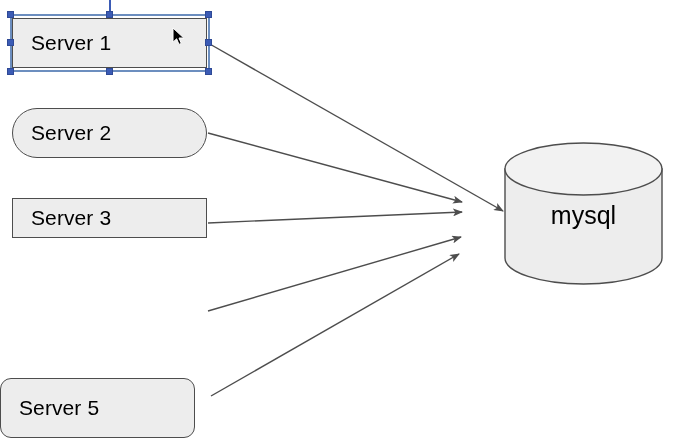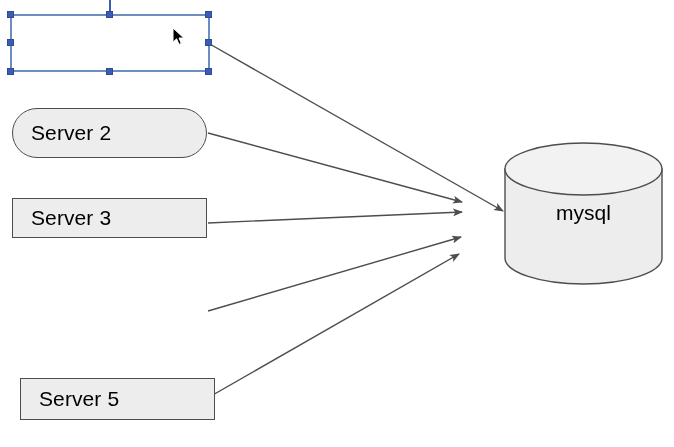--- a/index.html
+++ b/index.html
@@ -32,21 +32,21 @@
   }
   .node-label {
     font-size: 21px;
     color: #000000;
     padding-left: 18px;
     letter-spacing: 0.1px;
     white-space: nowrap;
   }
   .cyl-label {
     position: absolute;
-    font-size: 21px;
+    font-size: 25px;
     color: #000000;
     white-space: nowrap;
   }
   
   .sel-outline {
     position: absolute;
     box-sizing: border-box;
     border: 2px solid #6c8ebf;
     pointer-events: none;
   }
@@ -89,27 +89,30 @@
   </svg>
 
   <svg class="svg-layer" viewBox="0 0 674 447" xmlns="http://www.w3.org/2000/svg">
     <g id="cylinder-group">
         <path d="M505,169 L505,258 A78.5,26 0 0 0 662,258 L662,169 Z" fill="#ededed" stroke="#4d4d4d" stroke-width="1.4"></path>
         <ellipse cx="583.5" cy="169" rx="78.5" ry="26" fill="#f2f2f2" stroke="#4d4d4d" stroke-width="1.4"></ellipse>
       </g>
   </svg>
   <div class="cyl-label" id="cyl-label" style="left: 505px; top: 200.5px; width: 157px; text-align: center;">mysql</div>
 
+  <div class="node-box" id="node-server1" style="left: 12px; top: 18px; width: 195px; height: 50px; background: rgb(237, 237, 237); border-color: rgb(77, 77, 77);">
+    <span class="node-label">Server 1</span>
+  </div>
   <div class="node-box" id="node-server2" style="left: 12px; top: 108px; width: 195px; height: 50px; background: rgb(237, 237, 237); border-color: rgb(77, 77, 77); border-radius: 25px;">
     <span class="node-label">Server 2</span>
   </div>
   <div class="node-box" id="node-server3" style="left: 12px; top: 198px; width: 195px; height: 40px; background: rgb(237, 237, 237); border-color: rgb(77, 77, 77);">
     <span class="node-label">Server 3</span>
   </div>
-  <div class="node-box" id="node-server5" style="left: 20px; top: 378px; width: 195px; height: 42px; background: rgb(237, 237, 237); border-color: rgb(77, 77, 77);">
+  <div class="node-box" id="node-server5" style="left: 0; top: 378px; width: 195px; height: 60px; background: rgb(237, 237, 237); border-color: rgb(77, 77, 77); border-radius: 11px;">
     <span class="node-label">Server 5</span>
   </div>
 
   <div class="rotate-stem" id="rotate-stem" style="left: 109px; top: 0px; height: 18px; background: rgb(59, 91, 181);"></div>
   <div class="sel-outline" id="sel-outline" style="left: 10px; top: 14px; width: 200px; height: 58px; border-color: rgb(108, 142, 191);"></div>
   <div id="handle-host">
       <div class="sel-handle" style="left: 7px; top: 11px; background: rgb(59, 91, 181);"></div>
       <div class="sel-handle" style="left: 106px; top: 11px; background: rgb(59, 91, 181);"></div>
       <div class="sel-handle" style="left: 205px; top: 11px; background: rgb(59, 91, 181);"></div>
       <div class="sel-handle" style="left: 7px; top: 39px; background: rgb(59, 91, 181);"></div>

